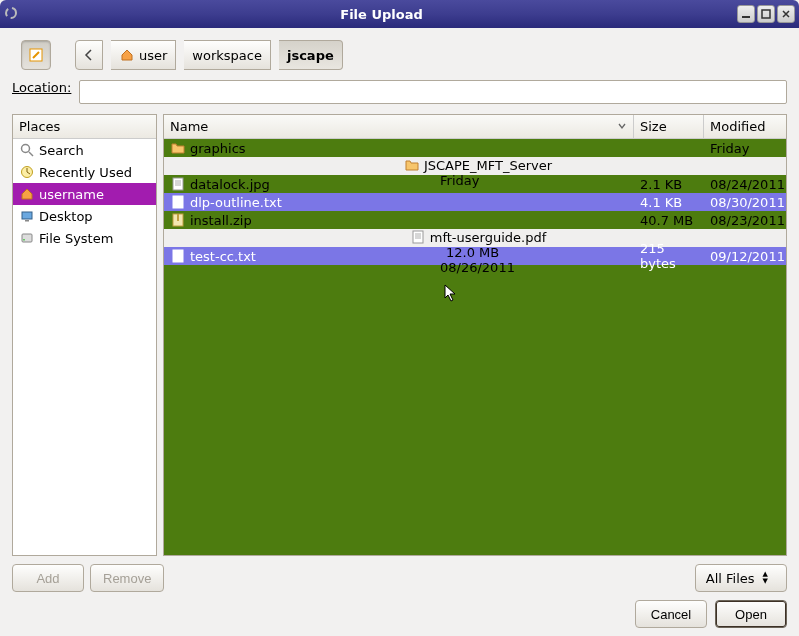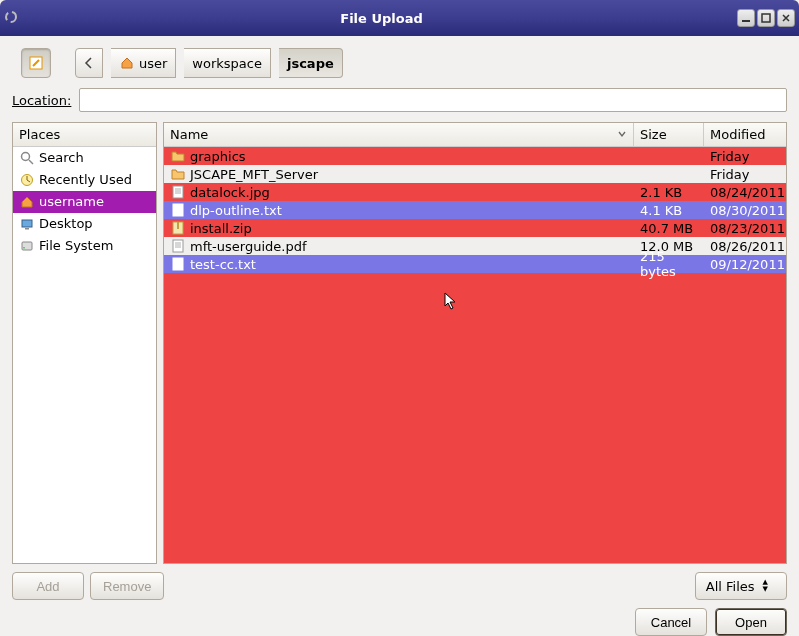--- a/index.html
+++ b/index.html
@@ -5,21 +5,21 @@
 * { box-sizing: border-box; margin: 0; padding: 0; }
 body {
   font-family: "DejaVu Sans", "Liberation Sans", sans-serif;
   font-size: 13px;
   background: #f2f1f0;
   width: 799px;
   height: 636px;
   overflow: hidden;
 }
 .titlebar {
-  height: 36px;
+  height: 28px;
   background: linear-gradient(to bottom, #4a4a9d 0%, #3d3d8f 50%, #2a2a7a 100%);
   color: #fff;
   display: flex;
   align-items: center;
   padding: 0 4px;
   border-radius: 6px 6px 0 0;
 }
 .titlebar .spinner { width: 16px; height: 16px; margin-right: 6px; }
 .titlebar-title { flex: 1; text-align: center; font-weight: bold; }
 .titlebar-buttons { display: flex; gap: 2px; }
@@ -74,21 +74,20 @@
 }
 .path-btn.first { border-radius: 4px 0 0 4px; }
 .path-btn.last { border-radius: 0 4px 4px 0; }
 .path-btn.mid { border-left: none; }
 .path-btn.active {
   background: linear-gradient(to bottom, #d5d2ca, #e9e6e0);
   font-weight: bold;
 }
 .location-row {
   display: flex;
-  align-items: center;
   gap: 8px;
   margin-bottom: 10px;
 }
 .location-label { font-size: 13px; }
 .location-label span { text-decoration: underline; }
 .location-input {
   flex: 1;
   height: 24px;
   border: 1px solid #b0a99c;
   background: #fff;
@@ -110,33 +109,33 @@
 }
 .places-header {
   background: linear-gradient(to bottom, #fafaf8, #ece9e2);
   border-bottom: 1px solid #ccc;
   padding: 4px 6px;
   font-size: 13px;
 }
 .places-item {
   padding: 3px 6px;
   display: flex;
-  align-items: flex-start;
+  align-items: center;
   gap: 4px;
   font-size: 13px;
   cursor: pointer;
 }
 .places-item.selected {
   background: #a21caf;
   color: #fff;
 }
 .filelist {
   flex: 1;
   border: 1px solid #b0a99c;
-  background: #ef4444;
+  background: #4d7c0f;
   display: flex;
   flex-direction: column;
   overflow: hidden;
 }
 .filelist-header {
   display: flex;
   background: linear-gradient(to bottom, #fafaf8, #ece9e2);
   border-bottom: 1px solid #ccc;
 }
 .fh-col {
@@ -150,21 +149,21 @@
 .fh-name { flex: 1; justify-content: space-between; }
 .fh-size { width: 70px; }
 .fh-mod { width: 82px; border-right: none; }
 .file-rows { flex: 1; overflow: auto; position: relative; }
 .file-row {
   display: flex;
   align-items: center;
   height: 18px;
   cursor: pointer;
 }
-.file-row.alt { background: #f0efee; }
+.file-row.alt { background: #f0efee; flex-direction: column; }
 .file-row.selected { background: #7b76e6; color: #fff; }
 .fr-name { flex: 1; padding-left: 6px; display: flex; align-items: center; gap: 4px; }
 .fr-size { width: 70px; padding-left: 6px; }
 .fr-mod { width: 82px; padding-left: 6px; }
 .icon {
   width: 16px; height: 16px;
   display: inline-flex;
   align-items: center;
   justify-content: center;
 }

